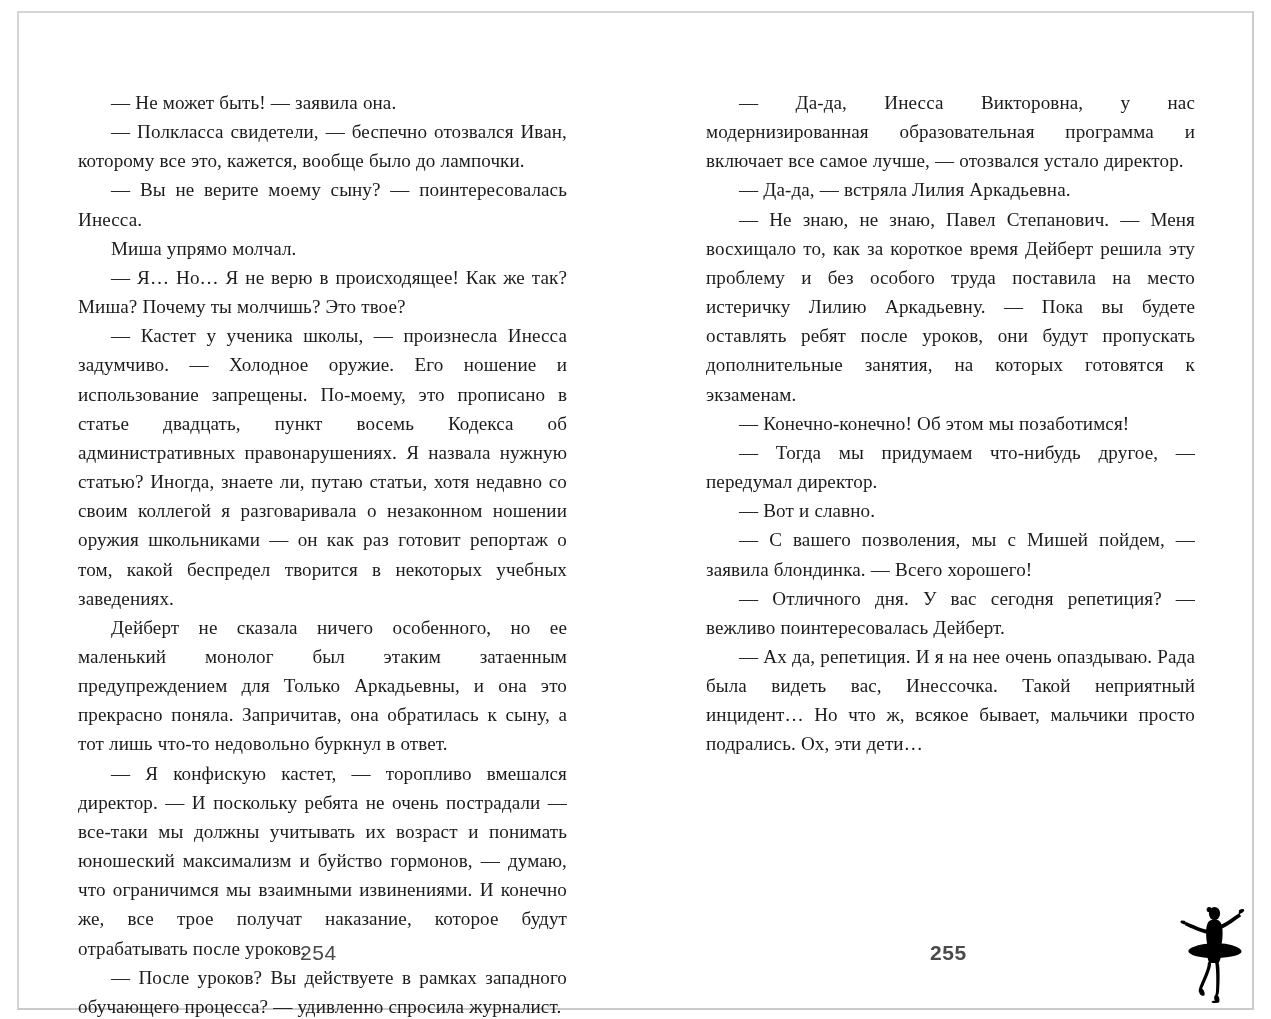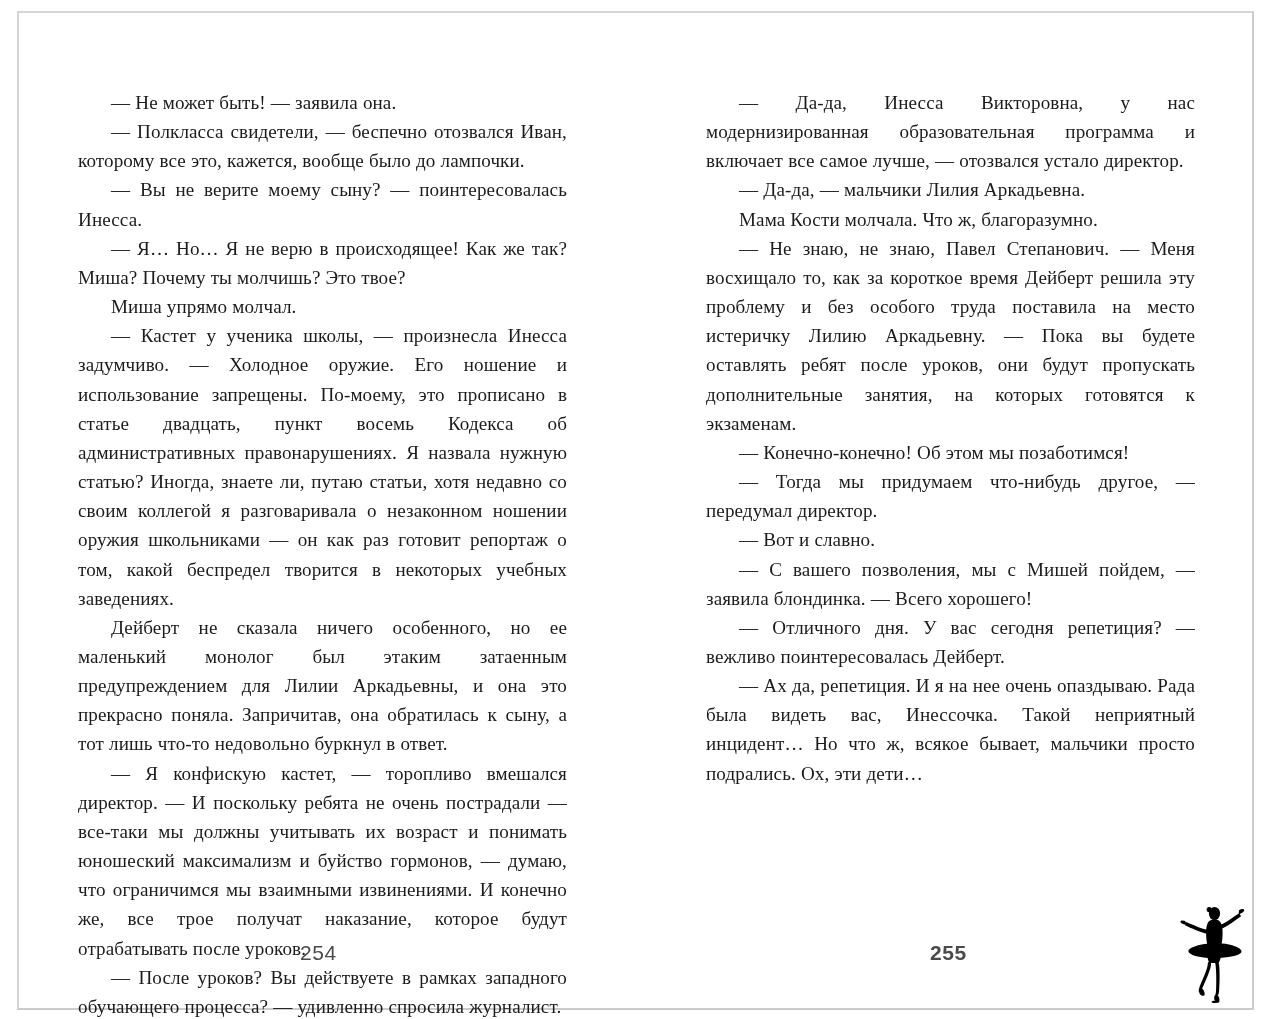--- a/index.html
+++ b/index.html
@@ -102,34 +102,33 @@
 
   <div class="scan-frame"></div>
 
   <div class="columns">
 
     <div class="page-column left">
       <div class="text-body">
         <p>— Не может быть! — заявила она.</p>
         <p>— Полкласса свидетели, — беспечно отозвался Иван, которому все это, кажется, вообще было до лампочки.</p>
         <p>— Вы не верите моему сыну? — поинтересовалась Инесса.</p>
+        <p>Миша упрямо молчал.</p>
         <p>— Я… Но… Я не верю в происходящее! Как же так? Миша? Почему ты молчишь? Это твое?</p>
-        <p>Миша упрямо молчал.</p>
         <p>— Кастет у ученика школы, — произнесла Инесса задумчиво. — Холодное оружие. Его ношение и использование запрещены. По-моему, это прописано в статье двадцать, пункт восемь Кодекса об административных правонарушениях. Я назвала нужную статью? Иногда, знаете ли, путаю статьи, хотя недавно со своим коллегой я разговаривала о незаконном ношении оружия школьниками — он как раз готовит репортаж о том, какой беспредел творится в некоторых учебных заведениях.</p>
-        <p>Дейберт не сказала ничего особенного, но ее маленький монолог был этаким затаенным предупреждением для Лилии Аркадьевны, и она это прекрасно поняла. Запричитав, она обратилась к сыну, а тот лишь что-то недовольно буркнул в ответ.</p>
+        <p>Дейберт не сказала ничего особенного, но ее маленький монолог был этаким затаенным предупреждением для Только Аркадьевны, и она это прекрасно поняла. Запричитав, она обратилась к сыну, а тот лишь что-то недовольно буркнул в ответ.</p>
         <p>— Я конфискую кастет, — торопливо вмешался директор. — И поскольку ребята не очень пострадали — все-таки мы должны учитывать их возраст и понимать юношеский максимализм и буйство гормонов, — думаю, что ограничимся мы взаимными извинениями. И конечно же, все трое получат наказание, которое будут отрабатывать после уроков.</p>
         <p>— После уроков? Вы действуете в рамках западного обучающего процесса? — удивленно спросила журналист.</p>
       </div>
     </div>
 
     <div class="page-column right">
       <div class="text-body">
         <p>— Да-да, Инесса Викторовна, у нас модернизированная образовательная программа и включает все самое лучше, — отозвался устало директор.</p>
-        <p>— Да-да, — мальчики Лилия Аркадьевна.</p>
-        <p>Мама Кости молчала. Что ж, благоразумно.</p>
+        <p>— Да-да, — встряла Лилия Аркадьевна.</p>
         <p>— Не знаю, не знаю, Павел Степанович. — Меня восхищало то, как за короткое время Дейберт решила эту проблему и без особого труда поставила на место истеричку Лилию Аркадьевну. — Пока вы будете оставлять ребят после уроков, они будут пропускать дополнительные занятия, на которых готовятся к экзаменам.</p>
         <p>— Конечно-конечно! Об этом мы позаботимся!</p>
         <p>— Тогда мы придумаем что-нибудь другое, — передумал директор.</p>
         <p>— Вот и славно.</p>
         <p>— С вашего позволения, мы с Мишей пойдем, — заявила блондинка. — Всего хорошего!</p>
         <p>— Отличного дня. У вас сегодня репетиция? — вежливо поинтересовалась Дейберт.</p>
         <p>— Ах да, репетиция. И я на нее очень опаздываю. Рада была видеть вас, Инессочка. Такой неприятный инцидент… Но что ж, всякое бывает, мальчики просто подрались. Ох, эти дети…</p>
 
       </div>
     </div>

